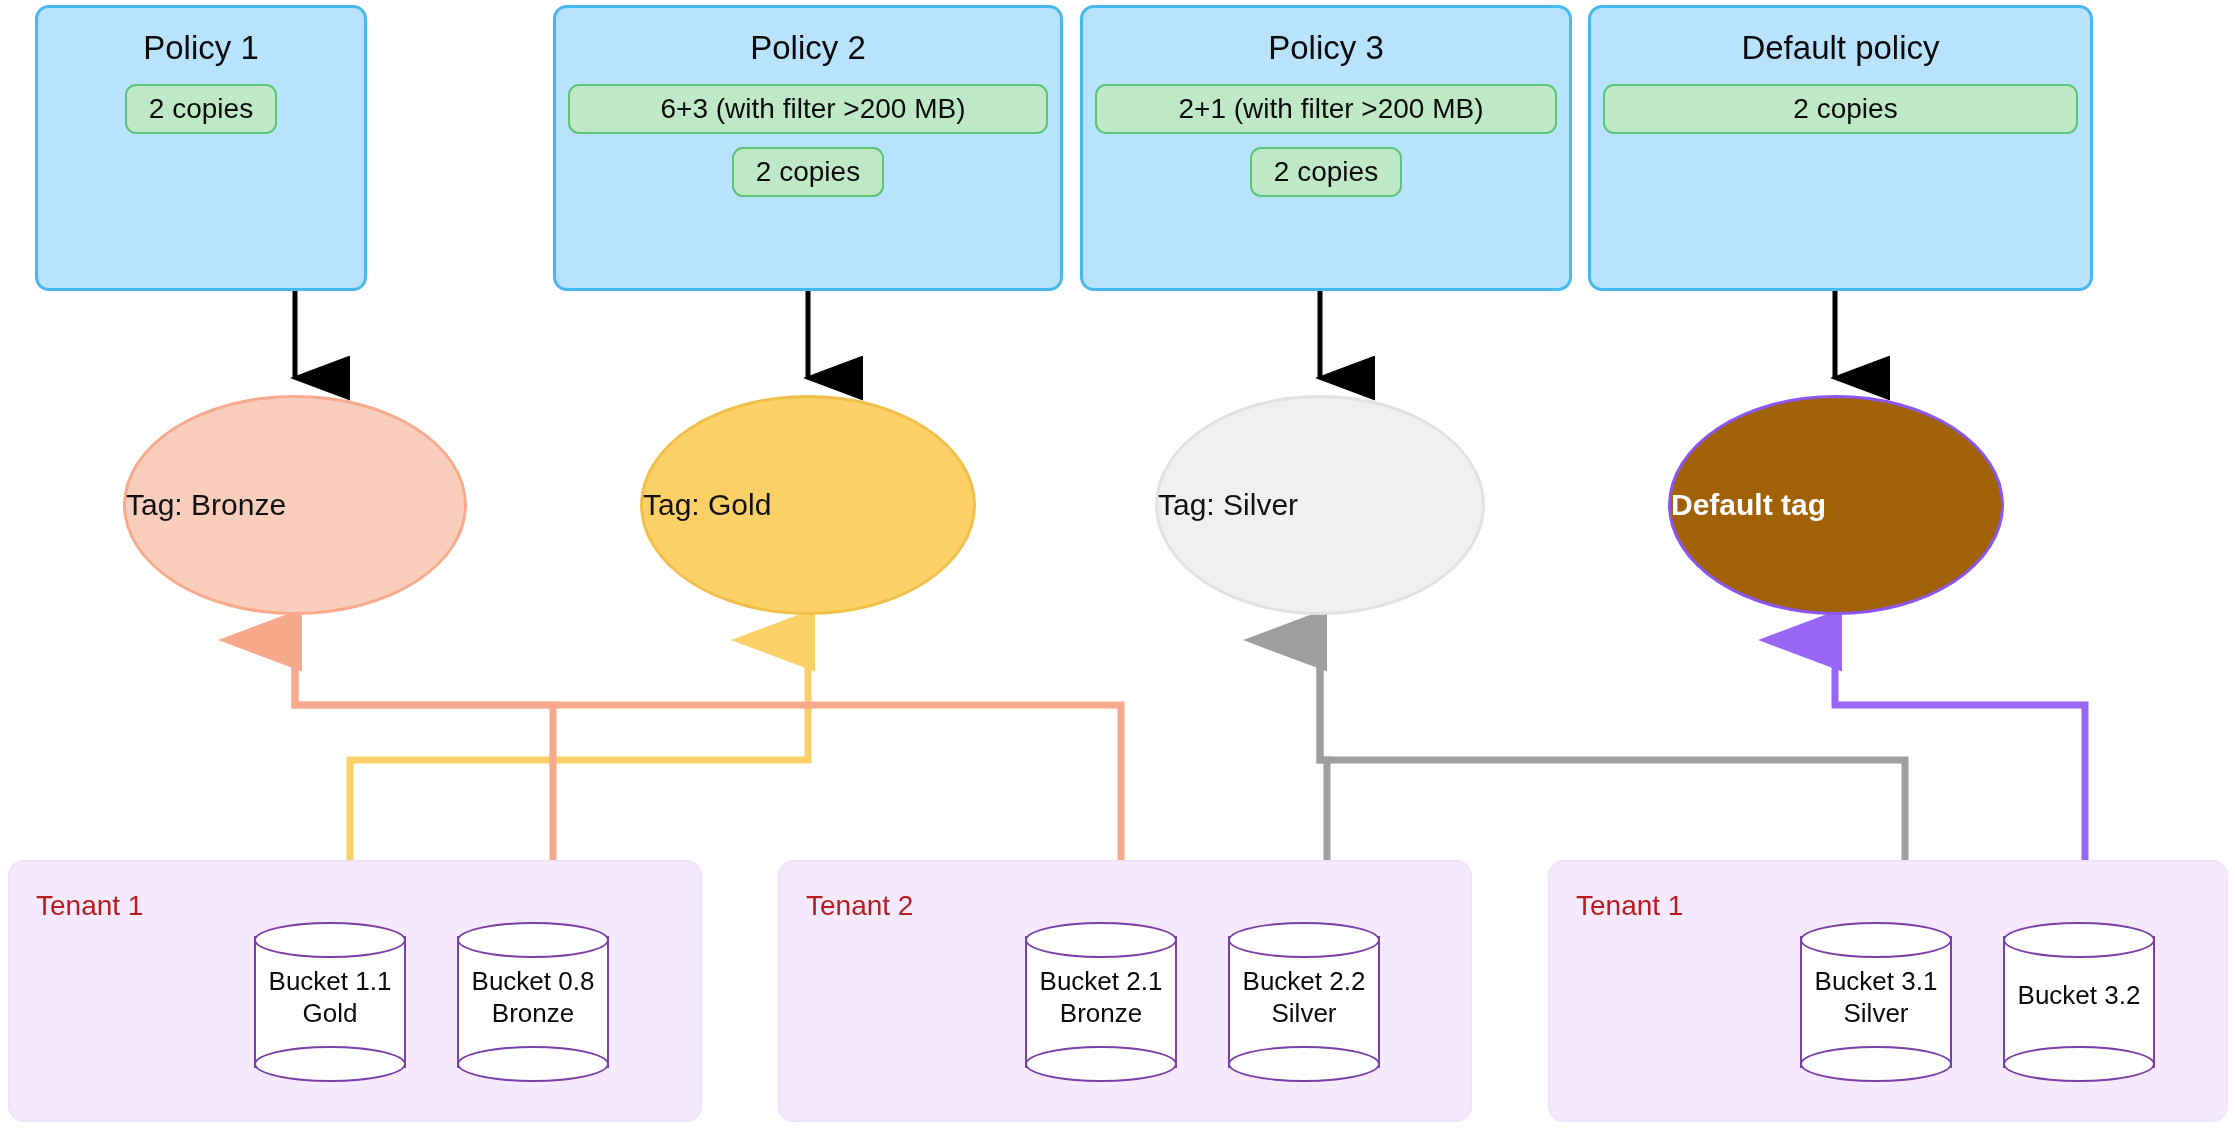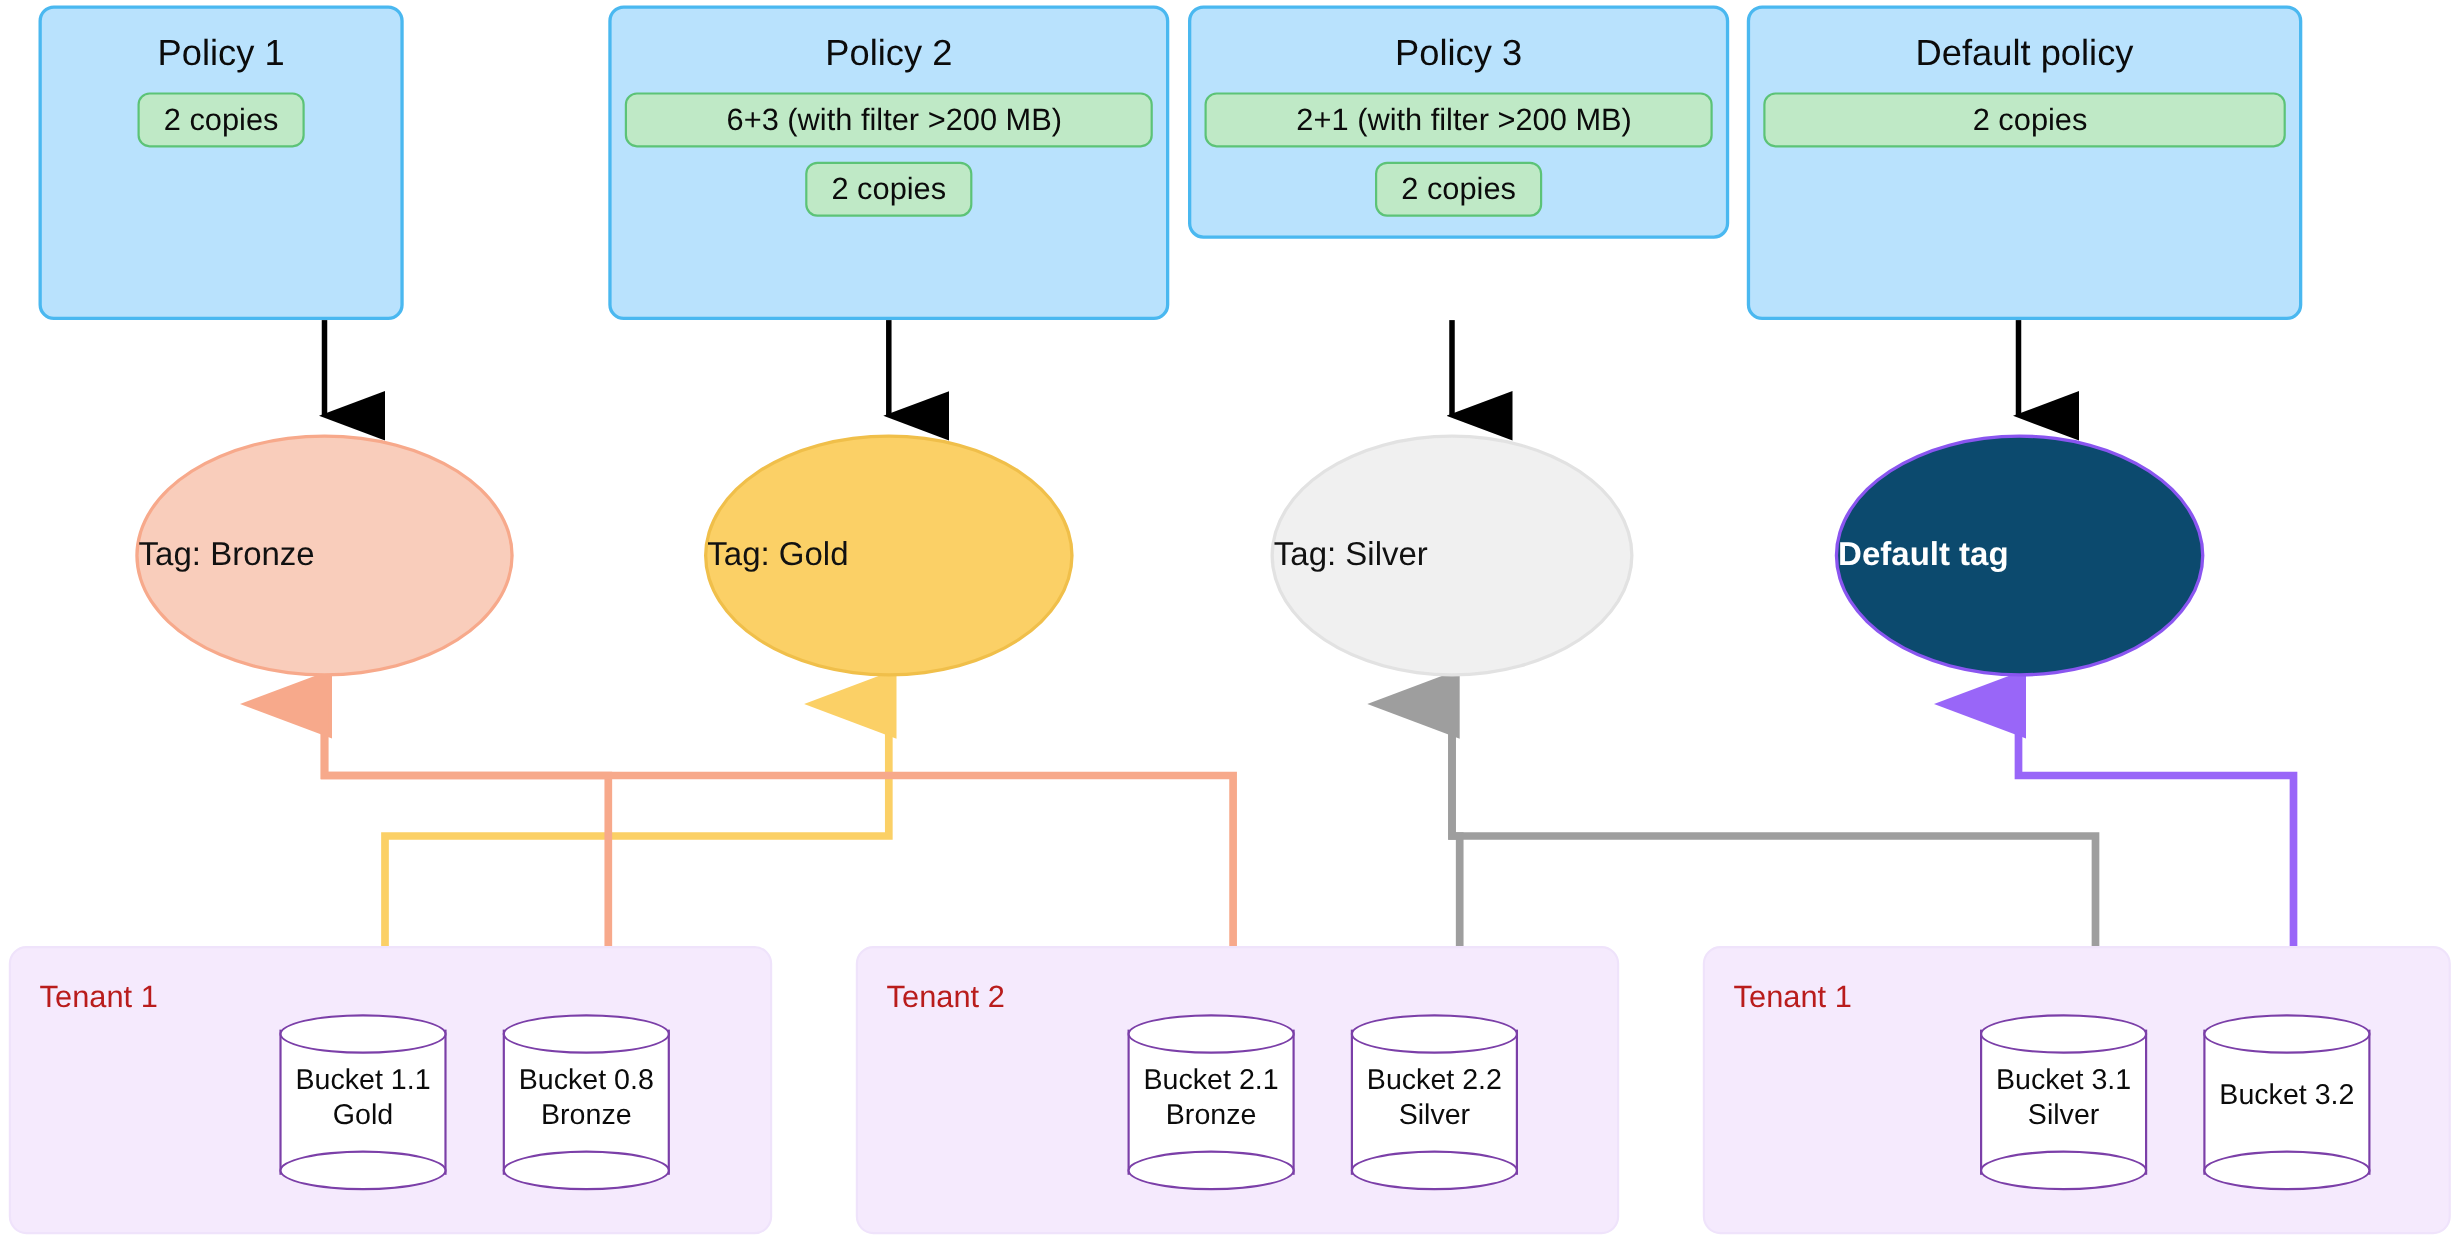--- a/index.html
+++ b/index.html
@@ -162,21 +162,21 @@
     <div class="policy-title">Policy 1</div>
     <div class="pill">2 copies</div>
   </div>
 
   <div class="policy-box" style="left:553px;top:5px;width:510px;height:286px;">
     <div class="policy-title">Policy 2</div>
     <div class="pill wide">6+3 (with filter &gt;200 MB)</div>
     <div class="pill">2 copies</div>
   </div>
 
-  <div class="policy-box" style="left:1080px;top:5px;width:492px;height:212px;">
+  <div class="policy-box" style="left:1080px;top:5px;width:492px;height:286px;">
     <div class="policy-title">Policy 3</div>
     <div class="pill wide">2+1 (with filter &gt;200 MB)</div>
     <div class="pill">2 copies</div>
   </div>
 
   <div class="policy-box" style="left:1588px;top:5px;width:505px;height:286px;">
     <div class="policy-title">Default policy</div>
     <div class="pill wide">2 copies</div>
   </div>
 
@@ -185,21 +185,21 @@
   </div>
 
   <div class="tag-ellipse" style="left:640px;top:395px;width:336px;height:220px;background:#fbd066;border:3px solid #f0bf4a;">
     <span>Tag: Gold</span>
   </div>
 
   <div class="tag-ellipse" style="left:1155px;top:395px;width:330px;height:220px;background:#f0f0f0;border:3px solid #e2e2e2;">
     <span>Tag: Silver</span>
   </div>
 
-  <div class="tag-ellipse" style="left:1668px;top:395px;width:336px;height:220px;background:#0c4a6e;border:3px solid #8a55f0;color:#ffffff;font-weight:bold;">
+  <div class="tag-ellipse" style="left:1668px;top:395px;width:336px;height:220px;background:#a16207;border:3px solid #8a55f0;color:#ffffff;font-weight:bold;">
     <span>Default tag</span>
   </div>
 
   <div class="tenant-box" style="left:8px;top:860px;width:694px;height:262px;">
     <div class="tenant-label">Tenant 1</div>
   </div>
   <div class="bucket" style="left:254px;top:922px;padding-left:43px;">
     <div class="bucket-body"></div>
     <div class="bucket-bottom"></div>
     <div class="bucket-top"></div>

